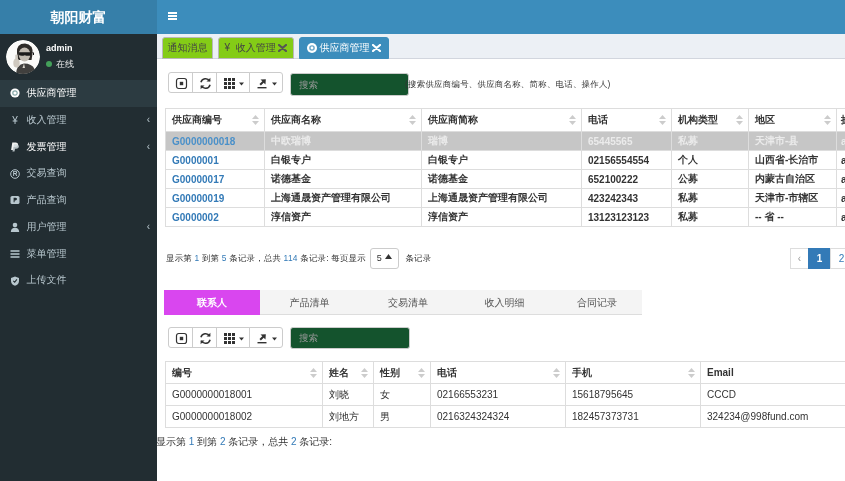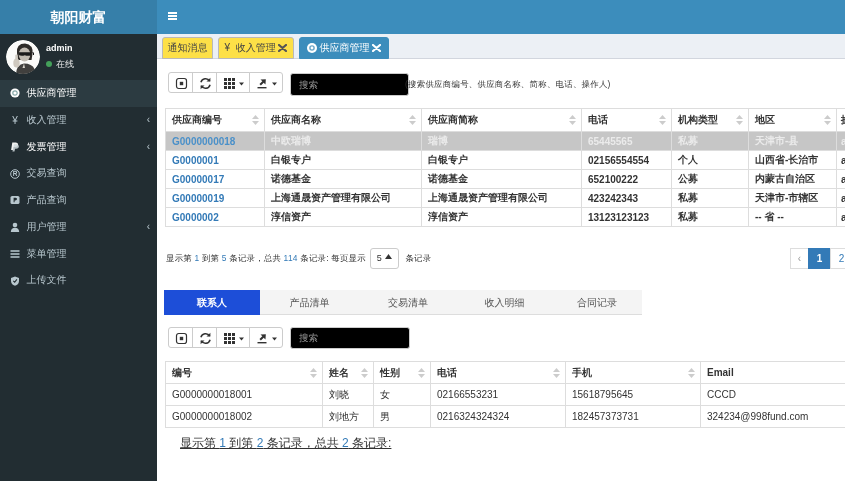--- a/index.html
+++ b/index.html
@@ -15,54 +15,54 @@
 .dot { display:inline-block; width:6px; height:6px; border-radius:50%; background:#44a05a; margin-right:4px; }
 .menu { position:absolute; left:0; top:80px; width:157px; }
 .mi { height:26.75px; line-height:26.75px; color:#b8c7ce; font-size:10px; position:relative; }
 .mi .ic { position:absolute; left:8px; top:0; width:13px; height:100%; }
 .mi .ic svg { position:absolute; left:50%; top:50%; transform:translate(-50%,-50%); }
 .mi .tx { position:absolute; left:26.5px; top:0; }
 .mi .ch { position:absolute; right:7px; top:0; font-size:10px; color:#b8c7ce; }
 .mi.act { background:#2c3b41; color:#fff; }
 .mi.wht { color:#fff; }
 .strip { position:absolute; left:157px; top:34px; width:688px; height:25px; background:#ecf0f5; border-bottom:1px solid #d2d6de; }
-.tab { position:absolute; top:37px; height:22px; line-height:20px; border:1px solid #b9b9b9; border-radius:3px 3px 0 0; background:#fde047; color:#444; font-size:10px; text-align:center; }
+.tab { position:absolute; top:37px; height:22px; line-height:20px; border:1px solid #b9b9b9; border-radius:3px 3px 0 0; background:#84cc16; color:#444; font-size:10px; text-align:center; }
 .tab.act { background:#3c8dbc; border-color:#3c8dbc; color:#fff; }
 .btngrp { position:absolute; }
 .tbtn { display:inline-block; height:23px; border:1px solid #ccc; background:#fff; vertical-align:top; text-align:center; margin-right:-1px; position:relative; }
 .tbtn svg { position:absolute; left:0; top:0; }
 .g1 .tbtn { width:25px; height:21px; } .g1 .tbtn.w { width:34px; }
 .g1 .tbtn:first-child { border-radius:3px 0 0 3px; }
 .g1 .tbtn:last-child { border-radius:0 3px 3px 0; }
 .g2 .tbtn { width:25px; height:21px; } .g2 .tbtn.w { width:34px; }
 .g2 .tbtn:first-child { border-radius:3px 0 0 3px; }
 .g2 .tbtn:last-child { border-radius:0 3px 3px 0; }
-.srch { position:absolute; border:1px solid #ccc; border-radius:3px; color:#999; font-size:9.5px; padding-left:8px; background:#000000; }
+.srch { position:absolute; border:1px solid #ccc; border-radius:3px; color:#999; font-size:9.5px; padding-left:8px; background:#14532d; }
 .hint { position:absolute; left:405px; top:79px; font-size:8.4px; letter-spacing:0.3px; color:#333; line-height:11px; }
 table { border-collapse:collapse; table-layout:fixed; font-size:10px; color:#333; }
 th,td { border:1px solid #ddd; padding:0 6px; overflow:hidden; white-space:nowrap; text-align:left; font-weight:normal; }
 th { font-weight:bold; position:relative; font-size:10px; }
 .t1 { position:absolute; left:165px; top:108px; width:752px; }
 .t1 th { height:23px; }
 .t1 td { height:19px;font-weight:bold; }
 .t2 { position:absolute; left:165px; top:361px; width:752px; }
 .t2 th { height:22px; }
 .t2 td { height:22px; }
 a.lnk { color:#337ab7; text-decoration:none; }
 tr.sel { background:#c6c6c6; color:#ebebeb; }
 tr.sel a.lnk { color:#4a90c9; }
 .sort { position:absolute; right:5px; top:50%; margin-top:-5px; width:7px; height:10px; }
 .pgtext { position:absolute; left:166px; top:248px; font-size:8.4px; letter-spacing:0.25px; color:#333; height:21px; line-height:21px; }
 .pgsz { display:inline-block; border:1px solid #ccc; border-radius:3px; height:21px; line-height:19px; padding:0 6px; margin:0 4px; background:#fff; font-size:9px; color:#333; vertical-align:top; }
 .pager { position:absolute; left:790px; top:248px; height:21px; white-space:nowrap; }
 .pg { display:inline-block; height:21px; border:1px solid #ddd; background:#fff; color:#337ab7; text-align:center; line-height:19px; font-size:10px; margin-right:-1px; vertical-align:top; }
 .pg.act { background:#337ab7; border-color:#337ab7; color:#fff; font-weight:bold; }
 .btab { position:absolute; top:290px; height:25px; line-height:25px; text-align:center; font-size:10px; color:#555; background:#f4f4f4; border-bottom:1px solid #ddd; }
-.btab.act { background:#1d4ed8; color:#fff; font-weight:bold; border-bottom:none; }
-.bd { color:#337ab7; font-weight:normal; } .rec2 { position:absolute; left:180px; top:435px; font-size:12px; color:#333;text-decoration:underline; }
+.btab.act { background:#d946ef; color:#fff; font-weight:bold; border-bottom:none; }
+.bd { color:#337ab7; font-weight:normal; } .rec2 { position:absolute; left:156px; top:435px; font-size:10px; color:#333; }
 </style>
 </head>
 <body>
 <div class="navbar"></div>
 <div class="logo">朝阳财富</div>
 <div class="burger">
     <span></span>
     <span></span>
     <span></span>
   </div>

